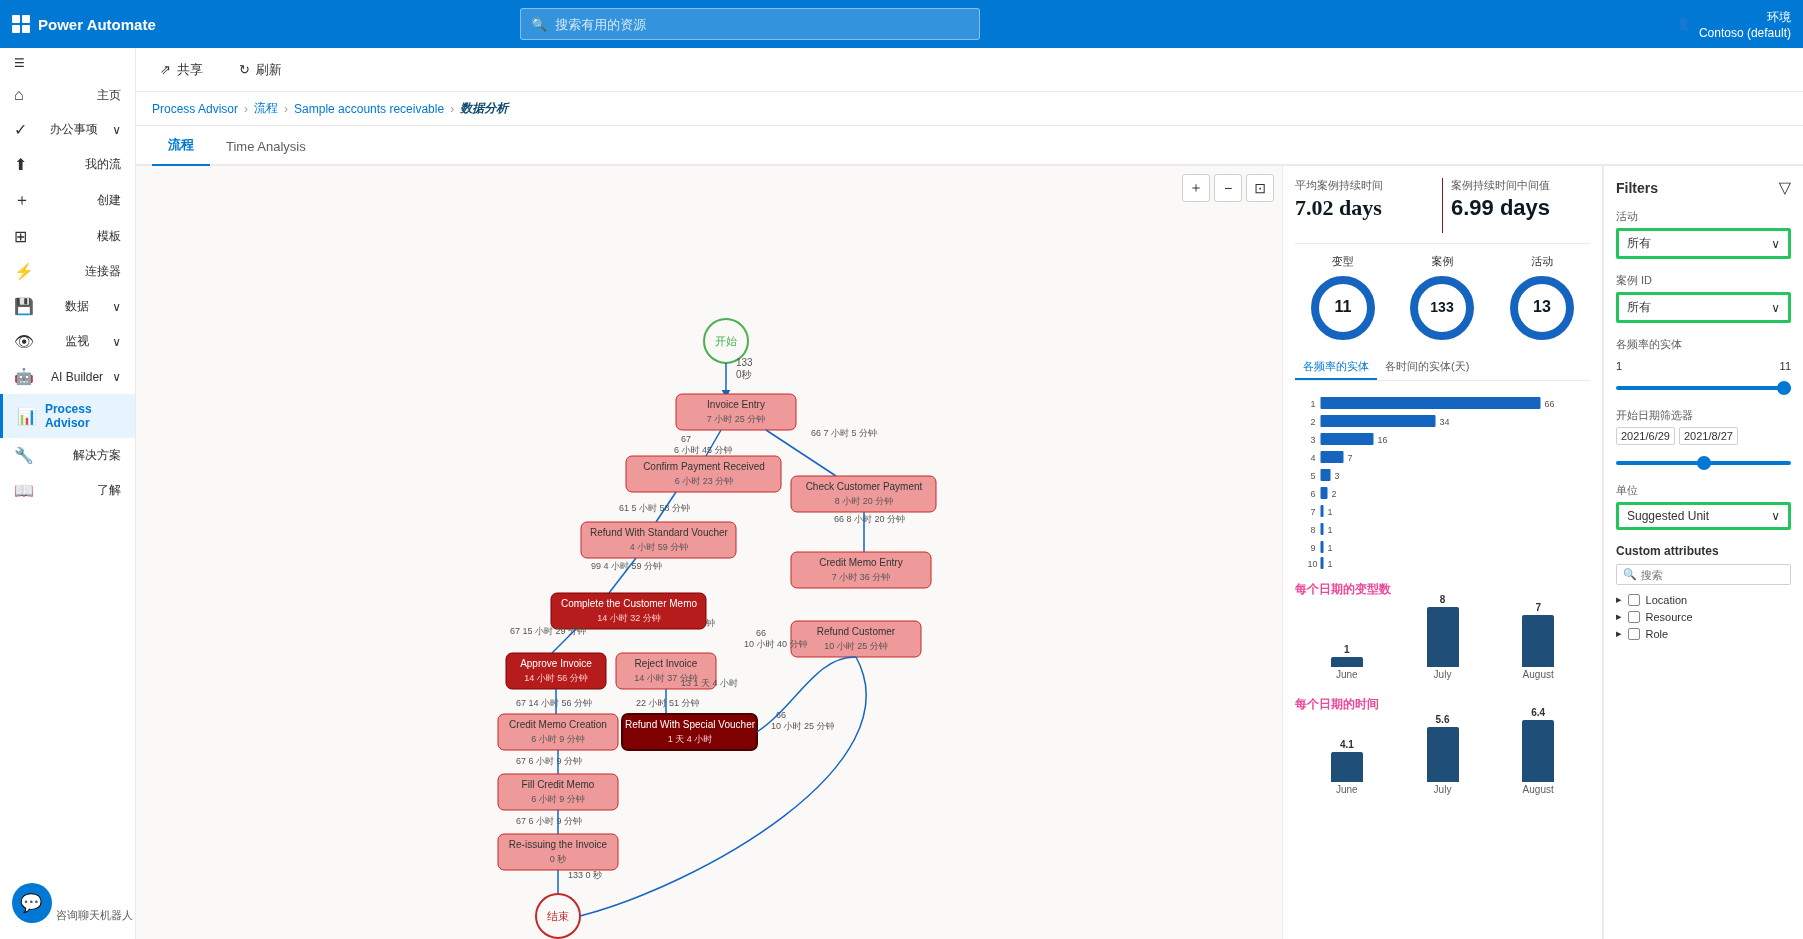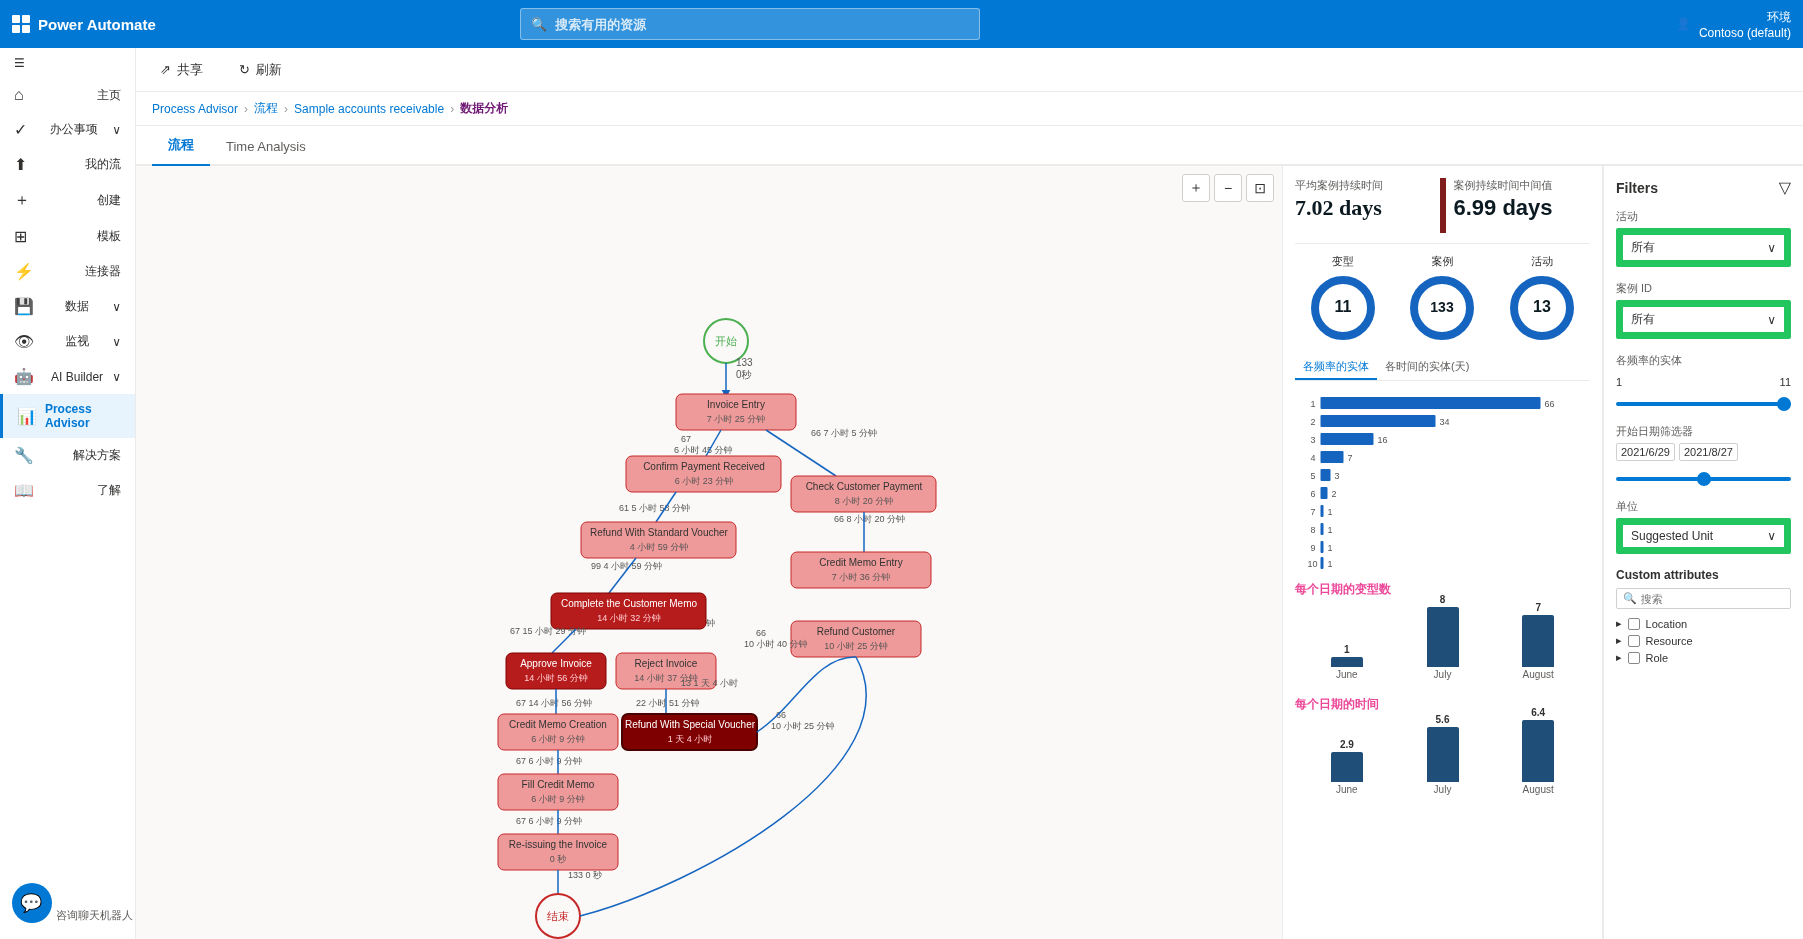--- a/index.html
+++ b/index.html
@@ -21,21 +21,21 @@
     .topbar-logo .grid-icon span { background: white; border-radius: 1px; }
     .topbar-search {
       flex: 1; max-width: 460px; margin: 0 auto;
       background: rgba(255,255,255,0.2);
       border: 1px solid rgba(255,255,255,0.4);
       border-radius: 3px;
       display: flex; align-items: center;
       padding: 0 10px; height: 32px; gap: 8px;
       color: white; font-size: 13px;
     }
-    .topbar-search input { background: transparent; border: none; color: white; font-size: 13px; outline: none; flex: 1; font-weight: bold; }
+    .topbar-search input { background: transparent; border: none; color: white; font-size: 13px; outline: none; flex: 1; }
     .topbar-search input::placeholder { color: rgba(255,255,255,0.8); }
     .topbar-right { margin-left: auto; display: flex; align-items: center; gap: 8px; color: white; font-size: 12px; }
     .topbar-right .env-label { text-align: right; }
 
     
     .sidebar {
       position: fixed;
       top: 48px; left: 0; bottom: 0;
       width: 136px;
       background: #fff;
@@ -82,21 +82,21 @@
     .breadcrumb {
       padding: 8px 16px;
       background: white;
       font-size: 12px;
       color: #605e5c;
       display: flex; align-items: center; gap: 6px;
       border-bottom: 1px solid #edebe9;
     }
     .breadcrumb a { color: #0078d4; text-decoration: none; }
     .breadcrumb .sep { color: #a19f9d; }
-    .breadcrumb .current { color: #701a75; font-weight: 600; }
+    .breadcrumb .current { color: #0c4a6e; font-weight: 600; font-style: italic; }
 
     
     .tabs {
       background: white;
       display: flex; align-items: flex-end;
       padding: 0 16px;
       border-bottom: 2px solid #edebe9;
     }
     .tab {
       padding: 10px 16px;
@@ -168,21 +168,21 @@
       padding: 12px;
       overflow-y: auto;
       border-left: 1px solid #edebe9;
     }
     .filters-header { display: flex; align-items: center; justify-content: space-between; margin-bottom: 12px; }
     .filters-title { font-size: 14px; font-weight: 600; color: #323130; }
     .filter-section { margin-bottom: 14px; }
     .filter-label { font-size: 11px; color: #605e5c; margin-bottom: 4px; }
     .filter-dropdown {
       width: 100%;
-      border: 7px solid #22c55e;
+      border: 3px solid #22c55e;
       border-radius: 2px;
       padding: 4px 8px;
       font-size: 12px;
       background: white;
       display: flex; align-items: center; justify-content: space-between;
       cursor: pointer;
     }
     .filter-slider-container { margin: 8px 0; }
     .filter-slider-row { display: flex; justify-content: space-between; font-size: 11px; margin-bottom: 4px; }
     .filter-slider {
@@ -455,21 +455,21 @@
               <path d="M0,0 L0,6 L6,3 z" fill="#1565c0"></path>
             </marker>
           </defs>
         </svg>
       </div>
     </div>
 
     <div class="stats-panel">
 
       <div style="display:flex; gap:0; border-bottom: 1px solid #edebe9; padding-bottom: 10px; margin-bottom: 10px;">
-        <div style="flex:1; padding-right:8px; border-right: 6px solid #7f1d1d;">
+        <div style="flex:1; padding-right:8px; border-right: 1px solid #7f1d1d;">
           <div class="stats-header">平均案例持续时间</div>
           <div class="stats-value" style="font-size:22px;font-family:Liberation Serif, serif;">7.02 days</div>
         </div>
         <div style="flex:1; padding-left:8px;">
           <div class="stats-header">案例持续时间中间值</div>
           <div class="stats-value" style="font-size:22px;">6.99 days</div>
         </div>
       </div>
 
       <div style="display:flex; gap:4px; margin-bottom: 12px; align-items:center; justify-content:space-around;">
@@ -567,21 +567,21 @@
         <div class="col-group">
           <div class="col-value">7</div>
           <div class="col-bar" style="height:52px;"></div>
           <div class="col-label">August</div>
         </div>
       </div>
 
       <div class="section-title">每个日期的时间</div>
       <div style="display:flex; align-items:flex-end; gap:8px; height:80px; padding: 4px 8px;">
         <div class="col-group">
-          <div class="col-value">2.9</div>
+          <div class="col-value">4.1</div>
           <div class="col-bar" style="height:30px;"></div>
           <div class="col-label">June</div>
         </div>
         <div class="col-group">
           <div class="col-value">5.6</div>
           <div class="col-bar" style="height:55px;"></div>
           <div class="col-label">July</div>
         </div>
         <div class="col-group">
           <div class="col-value">6.4</div>

